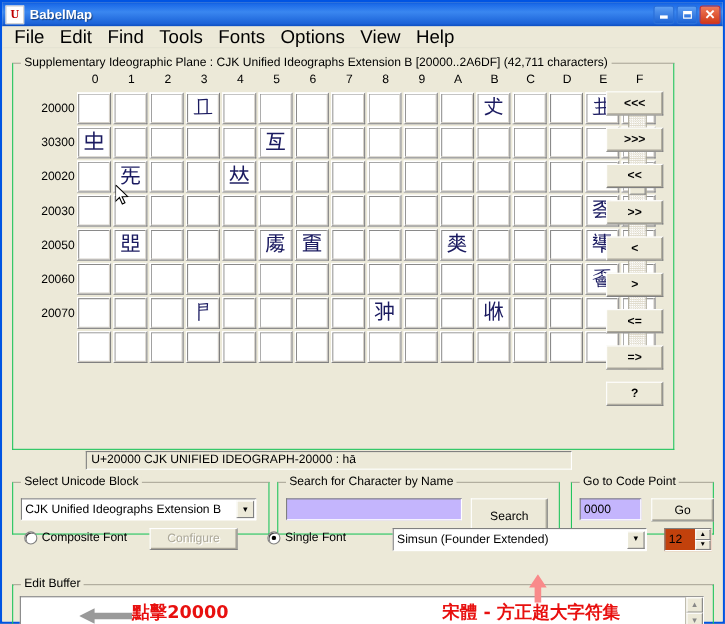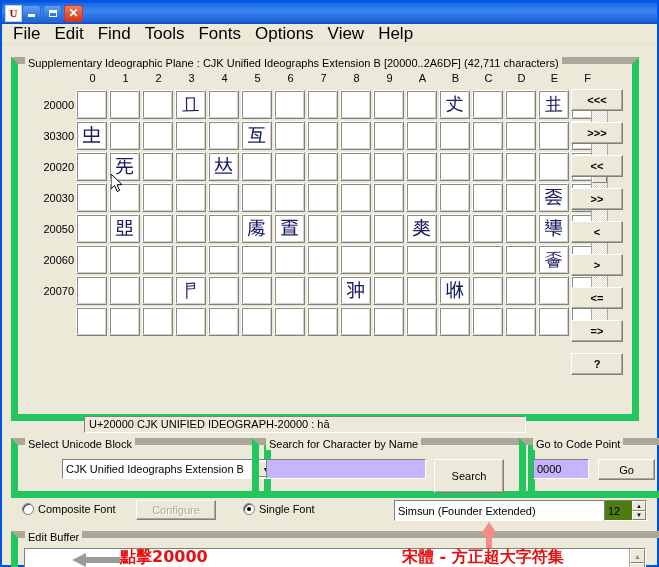--- a/index.html
+++ b/index.html
@@ -50,21 +50,21 @@
   .tbtn .x{font-size:12px;font-family:"Liberation Sans",sans-serif;font-weight:bold;margin-top:-1px;}
   
   .menubar{
     height:19px;flex:0 0 19px;background:#ece9d8;display:flex;align-items:center;
     padding-left:4px;border-bottom:1px solid #e3e0d2;
   }
   .menuitem{padding:2px 7px;font-size:17px;color:#000;white-space:nowrap;}
   
   .client{position:relative;flex:1;background:#ece9d8;}
   
-  .grp{position:absolute;border:7px solid #22c55e;border-top-color:#aca899;padding-left:14px;}
+  .grp{position:absolute;border:1px solid #22c55e;border-top-color:#aca899;}
   .grp > .legend{
     position:absolute;top:-7px;left:7px;background:#ece9d8;padding:0 3px;
     font-size:11px;color:#000;white-space:nowrap;
   }
   
   #gridbox{left:9px;top:13px;width:600px;height:350px;}
   .colhdr{position:absolute;top:8px;left:0;width:100%;height:16px;}
   .colhdr span{
     position:absolute;width:33px;text-align:center;font-size:11px;color:#000;top:0;
   }
@@ -121,56 +121,56 @@
     box-sizing:border-box;font-size:11px;line-height:15px;padding-left:4px;
     white-space:nowrap;overflow:hidden;color:#000;
   }
   
   #blockbox{left:9px;top:394px;width:232px;height:46px;}
   #searchbox{left:250px;top:394px;width:255px;height:46px;}
   #gotobox{left:517px;top:394px;width:128px;height:46px;}
   .combo{
     position:absolute;background:#fff;border:1px solid;
     border-color:#808080 #fff #fff #808080;box-sizing:border-box;
-    display:flex;align-items:center;margin-left:37px;
+    display:flex;align-items:center;
   }
   .combo .ctext{flex:1;padding-left:3px;font-size:11px;white-space:nowrap;overflow:hidden;}
   .combo .carrow{
     width:16px;height:16px;margin:1px;background:#ece9d8;
     border:1px solid;border-color:#fff #808080 #808080 #fff;box-sizing:border-box;
     display:flex;align-items:center;justify-content:center;font-size:7px;color:#000;
   }
   .txtin{
     position:absolute;background:#c4b5fd;border:1px solid;
     border-color:#808080 #fff #fff #808080;box-sizing:border-box;
     font-size:11px;padding-left:3px;line-height:18px;white-space:nowrap;overflow:hidden;
   }
   .btn{
     position:absolute;background:#ece9d8;border:1px solid;
     border-color:#fff #808080 #808080 #fff;box-sizing:border-box;
     display:flex;align-items:center;justify-content:center;
     font-size:11px;color:#000;box-shadow:inset -1px -1px 0 #aca899;
   }
   .btn.disabled{color:#aca899;text-shadow:1px 1px 0 #fff;}
   
-  .fontrow{position:absolute;left:0;top:452px;width:100%;height:28px;}
+  .fontrow{position:absolute;left:0;top:432px;width:100%;height:28px;}
   .radio{
     position:absolute;display:flex;align-items:center;font-size:11px;white-space:nowrap;
   }
   .radio .rdot{
     width:12px;height:12px;border-radius:50%;background:#fff;
     border:1px solid #808080;box-shadow:inset 1px 1px 0 #444;
     margin-right:4px;box-sizing:border-box;position:relative;flex:0 0 12px;
   }
   .radio.on .rdot:after{
     content:"";position:absolute;left:3px;top:3px;width:4px;height:4px;
     border-radius:50%;background:#000;
   }
   .spin{
-    position:absolute;background:#4d7c0f;border:1px solid;
+    position:absolute;background:#c2410c;border:1px solid;
     border-color:#808080 #fff #fff #808080;box-sizing:border-box;
     display:flex;align-items:center;
   }
   .spin .sval{flex:1;padding-left:3px;font-size:11px;}
   .spin .sbtns{width:14px;height:100%;display:flex;flex-direction:column;}
   .spin .sbtns div{
     flex:1;background:#ece9d8;border:1px solid;border-color:#fff #808080 #808080 #fff;
     box-sizing:border-box;display:flex;align-items:center;justify-content:center;font-size:6px;
   }
   
@@ -205,20 +205,21 @@
   .pink-arrow{position:absolute;left:478px;top:478px;width:18px;height:26px;}
   .cursor{position:absolute;left:93px;top:110px;width:13px;height:20px;}
 </style>
 </head>
 <body>
 
 <div class="window">
 
   <div class="titlebar">
     <div class="title-icon">U</div>
+    <div class="title-text">BabelMap</div>
     <div class="title-btns">
       <div class="tbtn">
           <span class="mini"></span>
         </div>
       <div class="tbtn">
           <span class="maxi"></span>
         </div>
       <div class="tbtn close">
           <span class="x">✕</span>
         </div>

